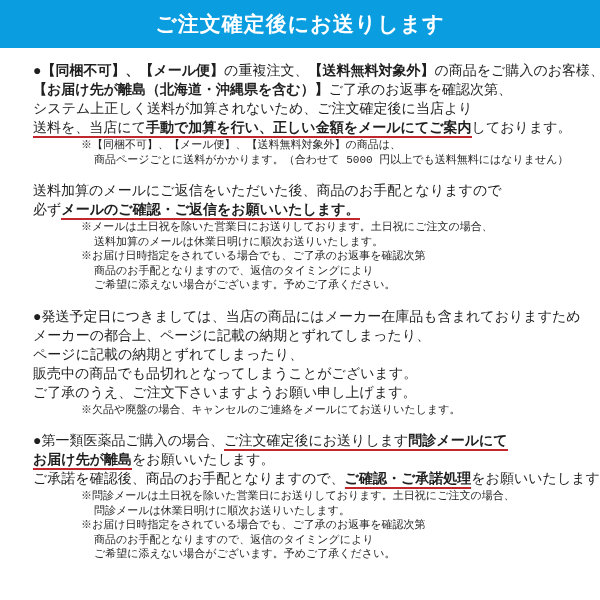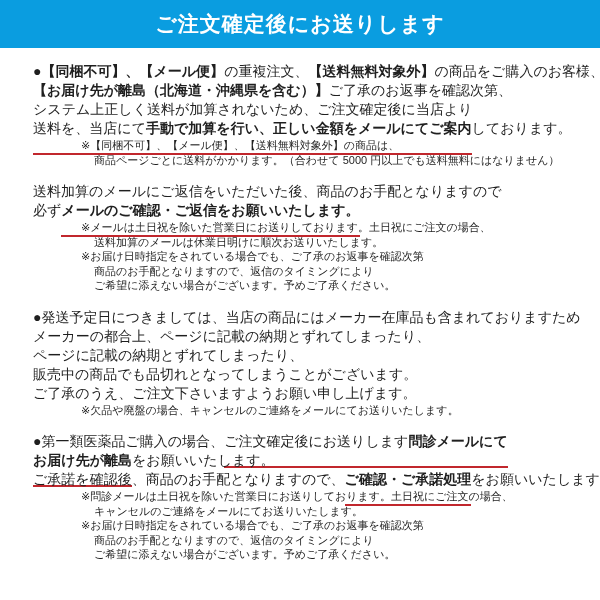--- a/index.html
+++ b/index.html
@@ -29,38 +29,39 @@
     color:var(--header-text);
     font-size:21px;
     font-weight:bold;
     letter-spacing:1px;
   }
   .content{
     padding:14px 18px 0 33px;
   }
   .section{
     margin-bottom:15px;
+    font-family:Liberation Mono, monospace;
   }
   .line{
     font-size:14px;
     line-height:19px;
     white-space:nowrap;
   }
   .line.note{
     font-size:11px;
     line-height:14.5px;
     margin-left:48px;
   }
   .line.indent{
     padding-left:13px;
   }
   .b{font-weight:bold;}
   .u{
     border-bottom:2px solid var(--underline);
-    padding-bottom:17px;
+    padding-bottom:0px;
   }
 </style>
 </head>
 <body>
 
 <div class="page">
   <div class="header">
     <div class="header-title">ご注文確定後にお送りします</div>
   </div>
   <div class="content">
@@ -87,19 +88,19 @@
         <div class="line"><span>ページに記載の納期とずれてしまったり、</span></div>
         <div class="line"><span>販売中の商品でも品切れとなってしまうことがございます。</span></div>
         <div class="line"><span>ご了承のうえ、ご注文下さいますようお願い申し上げます。</span></div>
         <div class="line note"><span>※欠品や廃盤の場合、キャンセルのご連絡をメールにてお送りいたします。</span></div>
       </div>
       <div class="section">
         <div class="line"><span>●第一類医薬品ご購入の場合、</span><span class="u">ご注文確定後にお送りします</span><span class="b u">問診メールにて</span></div>
         <div class="line"><span class="b u">お届け先が離島</span><span>をお願いいたします。</span></div>
         <div class="line"><span>ご承諾を確認後、商品のお手配となりますので、</span><span class="b u">ご確認・ご承諾処理</span><span>をお願いいたします。</span></div>
         <div class="line note"><span>※問診メールは土日祝を除いた営業日にお送りしております。土日祝にご注文の場合、</span></div>
-        <div class="line note indent"><span>キャンセルのご連絡をメールにてお送りいたします。</span></div>
+        <div class="line note indent"><span>問診メールは休業日明けに順次お送りいたします。</span></div>
         <div class="line note"><span>※お届け日時指定をされている場合でも、ご了承のお返事を確認次第</span></div>
         <div class="line note indent"><span>商品のお手配となりますので、返信のタイミングにより</span></div>
         <div class="line note indent"><span>ご希望に添えない場合がございます。予めご了承ください。</span></div>
       </div>
     </div>
 </div>
 
 </body></html>

